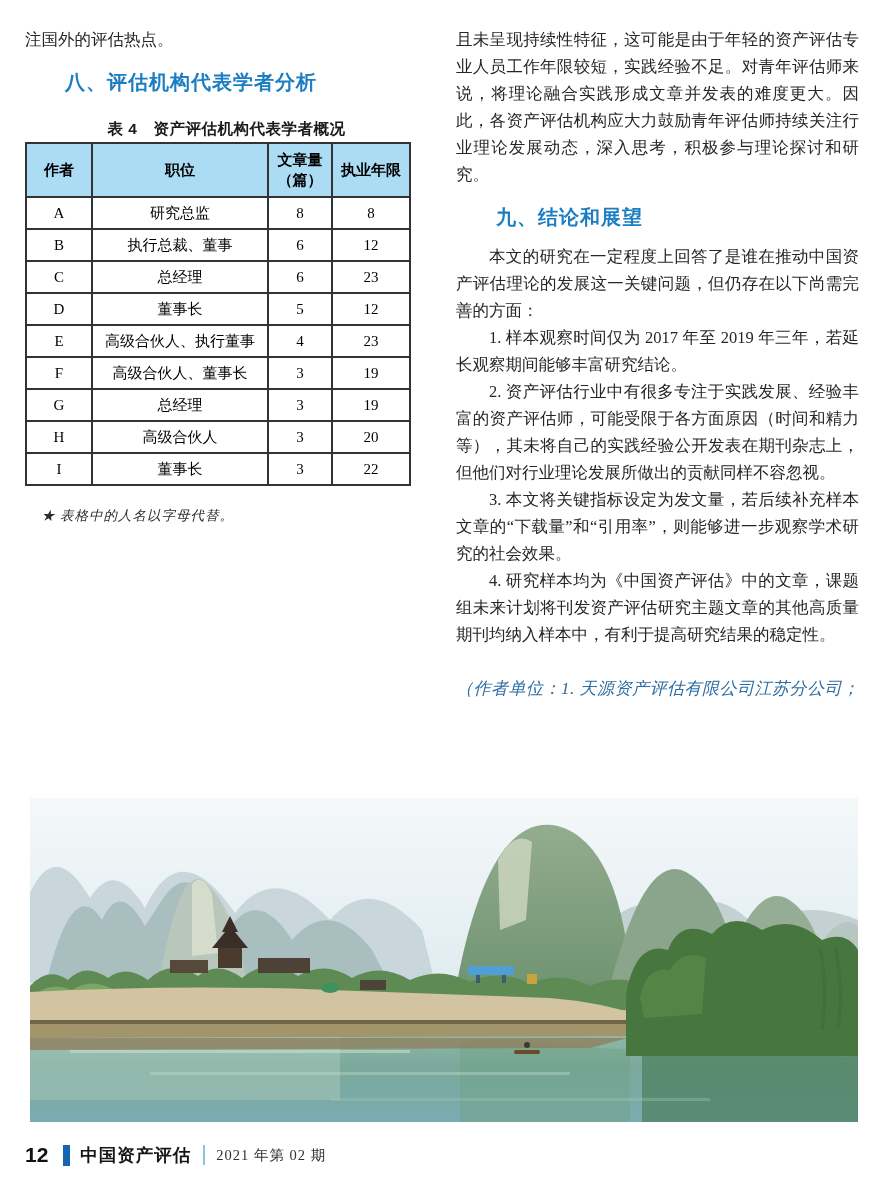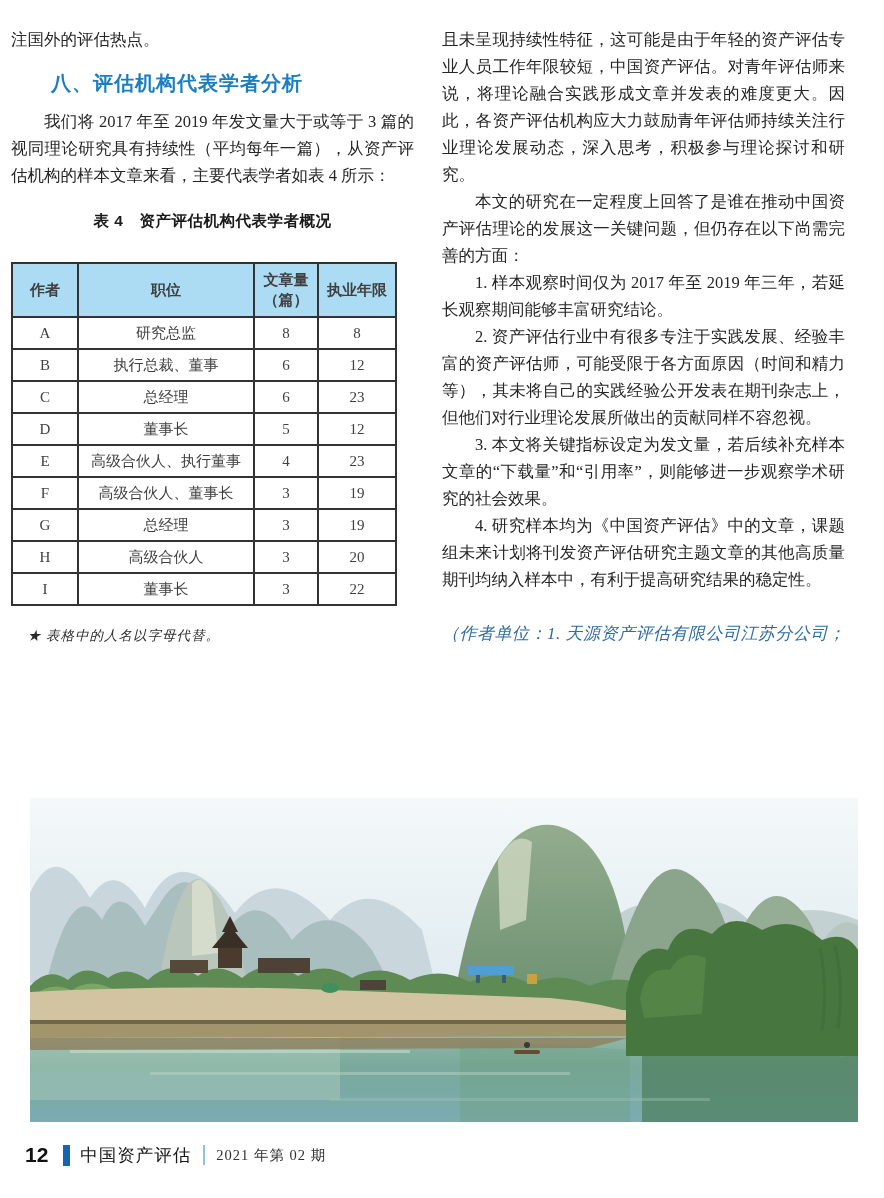--- a/index.html
+++ b/index.html
@@ -1,40 +1,40 @@
 <!DOCTYPE html>
 <html><head>
 <meta charset="utf-8">
 <style>
   html, body { margin:0; padding:0; }
   body {
     width:884px; height:1198px; position:relative; overflow:hidden;
     background:#ffffff; color:#262626;
     font-family:"Liberation Serif","DejaVu Serif",serif;
   }
-  .page { position:absolute; inset:0; padding:26px 24px 0 11px; box-sizing:border-box; }
+  .page { position:absolute; inset:0; padding:26px 24px 0 25px; box-sizing:border-box; }
   .columns { display:flex; gap:28px; }
   .col { width:403px; font-size:16.5px; line-height:27px; text-align:justify; }
   .para { margin:0; text-indent:2em; }
   .para.no-indent { text-indent:0; }
   h2.section {
-    font-family:Liberation Serif, serif;
+    font-family:Liberation Mono, monospace;
     color:#1b7ec2; font-size:20px; font-weight:bold;
     margin:17px 0 11px 2em; letter-spacing:1px;
   }
   
   .table-block { margin-top:18px; }
   .table-caption {
     font-family:"Liberation Sans","DejaVu Sans",sans-serif;
     font-weight:bold; font-size:15.5px; color:#1a1a1a;
     text-align:center; margin-bottom:0; letter-spacing:.5px;
   }
   table.data-table {
     border-collapse:collapse; width:384px; table-layout:fixed;
-    font-size:15px; color:#404040;margin-top:28px;
+    font-size:15px; color:#000000;
   }
   table.data-table th, table.data-table td {
     border:2px solid #333; text-align:center; padding:0 2px; vertical-align:middle;
   }
   table.data-table th {
     background:#abdcf4; height:52px; font-weight:bold;
     font-family:"Liberation Sans","DejaVu Sans",sans-serif; font-size:15px; line-height:20px;
   }
   table.data-table td { height:30px; }
   col.c-author { width:66px; } col.c-position { width:176px; }
@@ -62,38 +62,37 @@
     position:absolute; left:25px; top:1140px; height:30px;
     display:flex; align-items:center;
   }
   .footer .page-num {
     font-family:"Liberation Sans","DejaVu Sans",sans-serif;
     font-weight:bold; font-size:21px; color:#111;
   }
   .footer .accent-bar { width:7px; height:21px; background:#1565b0; margin:0 10px 0 15px; }
   .footer .journal {
     font-family:"Liberation Sans","DejaVu Sans",sans-serif;
-    font-weight:normal; font-size:17.5px; color:#161616; letter-spacing:1px;
+    font-weight:bold; font-size:17.5px; color:#161616; letter-spacing:1px;
   }
   .footer .divider { width:2px; height:20px; background:#8fc0e0; margin:0 11px 0 12px; }
   .footer .issue { font-size:14.5px; color:#303030; letter-spacing:1px; }
 </style>
 </head>
 <body>
 
 <div class="page">
 
   <div class="columns">
 
     <div class="col">
       <p class="para no-indent">注国外的评估热点。</p>
 
       <h2 class="section">八、评估机构代表学者分析</h2>
 
-      <p class="para">我们将 2017 年至 2019 年发文量大于或等于 3 篇的视同理论研究具有持续性（平均每年一篇），从资产评估机构的样本文章来看，主要代表学者如表 4 所示：</p>
 
       <div class="table-block">
         <div class="table-caption">表 4　资产评估机构代表学者概况</div>
 
         <table class="data-table">
           <colgroup>
             <col class="c-author">
               <col class="c-position">
               <col class="c-articles">
               <col class="c-years">
@@ -163,22 +162,23 @@
             </tr>
           </tbody>
         </table>
 
         <div class="table-footnote">★ 表格中的人名以字母代替。</div>
       </div>
 
     </div>
 
     <div class="col">
-      <p class="para no-indent">且未呈现持续性特征，这可能是由于年轻的资产评估专业人员工作年限较短，中国资产评估。对青年评估师来说，将理论融合实践形成文章并发表的难度更大。因此，各资产评估机构应大力鼓励青年评估师持续关注行业理论发展动态，深入思考，积极参与理论探讨和研究。</p>
-
+      <p class="para no-indent">且未呈现持续性特征，这可能是由于年轻的资产评估专业人员工作年限较短，实践经验不足。对青年评估师来说，将理论融合实践形成文章并发表的难度更大。因此，各资产评估机构应大力鼓励青年评估师持续关注行业理论发展动态，深入思考，积极参与理论探讨和研究。</p>
+
+      <h2 class="section">九、结论和展望</h2>
 
       <p class="para">本文的研究在一定程度上回答了是谁在推动中国资产评估理论的发展这一关键问题，但仍存在以下尚需完善的方面：</p>
       <p class="para">1. 样本观察时间仅为 2017 年至 2019 年三年，若延长观察期间能够丰富研究结论。</p>
       <p class="para">2. 资产评估行业中有很多专注于实践发展、经验丰富的资产评估师，可能受限于各方面原因（时间和精力等），其未将自己的实践经验公开发表在期刊杂志上，但他们对行业理论发展所做出的贡献同样不容忽视。</p>
       <p class="para">3. 本文将关键指标设定为发文量，若后续补充样本文章的“下载量”和“引用率”，则能够进一步观察学术研究的社会效果。</p>
       <p class="para">4. 研究样本均为《中国资产评估》中的文章，课题组未来计划将刊发资产评估研究主题文章的其他高质量期刊均纳入样本中，有利于提高研究结果的稳定性。</p>
 
       <div class="affiliation">
         <div>（作者单位：1. 天源资产评估有限公司江苏分公司；</div>
       </div>

